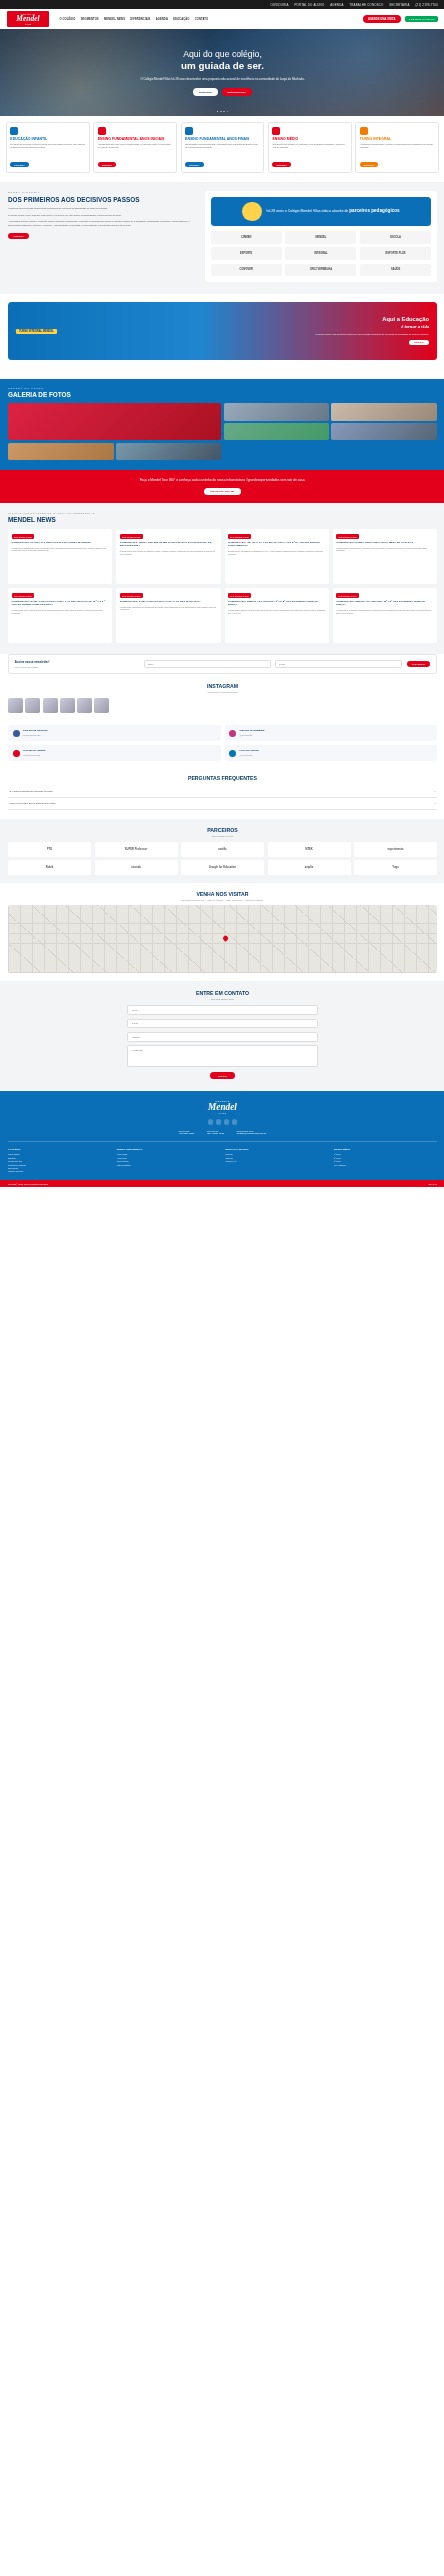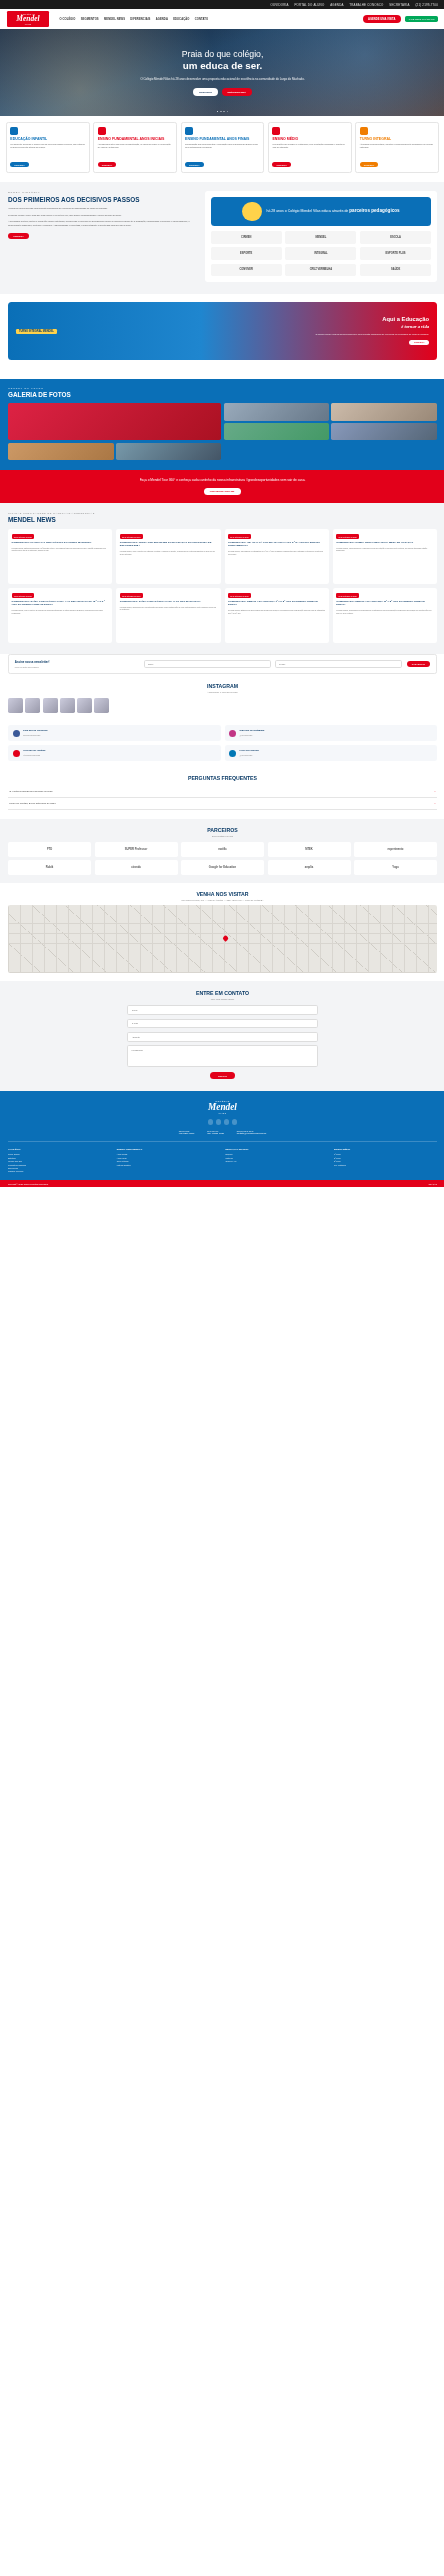--- a/index.html
+++ b/index.html
@@ -247,22 +247,22 @@
       <a href="#">EDUCAÇÃO</a>
       <a href="#">CONTATO</a>
     </nav>
     <button class="btn-red">AGENDE UMA VISITA</button>
     <div class="btn-wa">FALE PELO WHATSAPP</div>
   </div>
 
   <section class="hero">
     <div class="hero-in">
       <h1>
-        <span>Praia do que colégio,</span>
-        <b>um educa de ser.</b>
+        <span>Aqui do que colégio,</span>
+        <b>um guiada de ser.</b>
       </h1>
       <p>O Colégio Mendel Vilas há 28 anos desenvolve uma proposta educacional de excelência na comunidade do Largo do Machado.</p>
       <div class="hero-btns">
         <div class="b1">Saiba Mais</div>
         <div class="b2">Matrículas 2024</div>
       </div>
     </div>
     <div class="dots">
       <i class="on"></i>
       <i></i>

